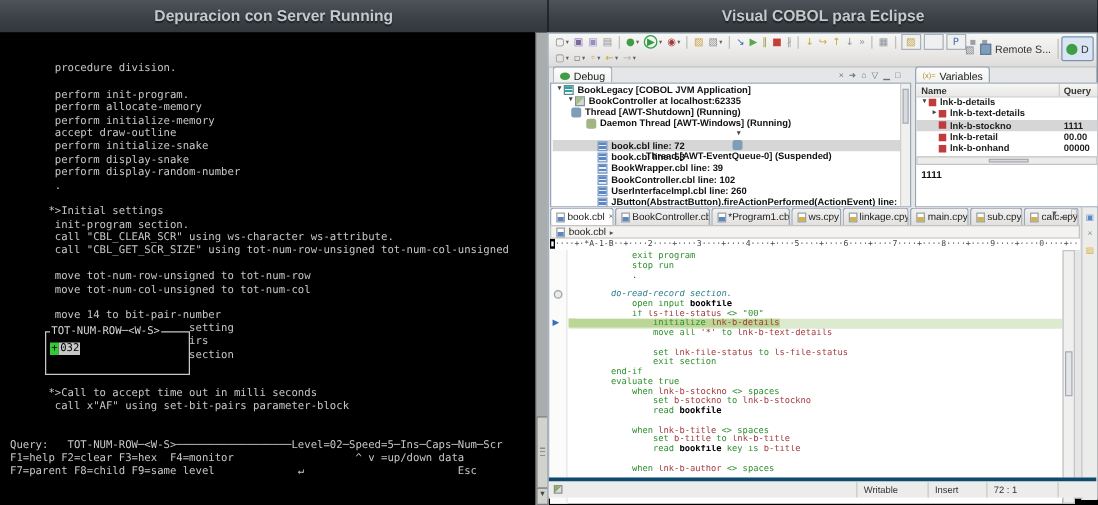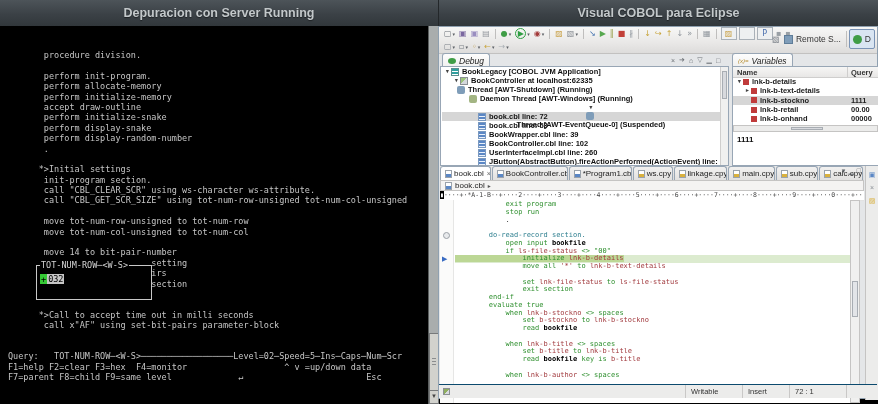--- a/index.html
+++ b/index.html
@@ -45,21 +45,21 @@
     align-items:center;justify-content:center;}
   
   #persp{position:absolute;right:2px;top:1px;height:22px;display:flex;align-items:center;}
   .pbtn{display:flex;align-items:center;height:18px;padding:0 3px;font-size:8.5px;color:#333;white-space:nowrap;}
   .pbtn .pic{width:9px;height:9px;margin-right:3px;}
   .pbtn.active{border:1px solid #7a93b5;background:#d9e5f2;border-radius:2px;overflow:hidden;max-width:26px;}
   .psep{width:1px;height:16px;background:#bfbebd;margin:0 2px;}
   
   .panel-tabbar{position:absolute;height:13px;display:flex;align-items:flex-end;}
   .ptab{display:flex;align-items:center;height:13px;padding:0 5px;background:linear-gradient(180deg,#fdfdfd,#f0f0ef);
-    border:1px solid #98a6b5;border-bottom:none;border-radius:3px 3px 0 0;font-size:8.5px;color:#1c1c1c;white-space:nowrap;font-style:italic;}
+    border:1px solid #98a6b5;border-bottom:none;border-radius:3px 3px 0 0;font-size:8.5px;color:#1c1c1c;white-space:nowrap;}
   .ptab .picn{margin-right:3px;}
   .pbody{position:absolute;background:#fff;border:1px solid #98a6b5;box-sizing:border-box;overflow:hidden;font-weight:bold;}
   .ptools{position:absolute;top:2px;display:flex;align-items:center;color:#6d7277;font-size:7px;}
   .ptools span{margin:0 2px;}
   
   #dtree{position:absolute;left:1px;top:0;right:8px;bottom:0;overflow:hidden;}
   .trow{height:9px;line-height:9px;display:flex;align-items:center;white-space:nowrap;font-size:7.5px;color:#111;}
   .trow.sel{background:#d6d6d6;}
   .texp{width:7px;font-size:5.5px;color:#444;text-align:center;flex:0 0 7px;}
   .ticn{width:8px;height:8px;flex:0 0 8px;margin-right:3px;}
@@ -102,31 +102,31 @@
   #crumb .car{font-size:6px;color:#555;margin-left:3px;}
   #ruler{position:absolute;left:1px;top:164px;width:424px;height:9px;background:#fff;border-bottom:1px solid #e2e2e2;
     font-family:"DejaVu Sans Mono",monospace;font-size:6.5px;line-height:8px;color:#444;white-space:pre;overflow:hidden;}
   #ruler .cur{background:#000;color:#fff;}
   #edbody{position:absolute;left:1px;top:173px;width:410px;height:203px;background:#fff;overflow:hidden;}
   #gutter{position:absolute;left:0;top:0;bottom:0;width:13px;background:#fbfbfa;border-right:1px solid #e6e6e5;}
   #code{position:absolute;left:15px;top:1px;right:0;font-family:"DejaVu Sans Mono",monospace;font-size:7px;}
   .cl{height:7.75px;line-height:7.75px;white-space:pre;overflow:hidden;}
   .cl.cur{background:#dcebcf;}
   .cl.cur .ct{background:#bcd795;}
-  .c-k{color:#2e8f2e;} .c-v{color:#a23b3f;} .c-s{color:#2e7f8f;} .c-p{color:#333;} .c-b{color:#000;font-weight:bold;}
+  .c-k{color:#2e8f2e;} .c-v{color:#a23b3f;} .c-s{color:#2e7f8f;font-style:italic;} .c-p{color:#333;} .c-b{color:#000;font-weight:bold;}
   #ipointer{position:absolute;left:2px;top:55px;color:#3a6cc3;font-size:7px;line-height:7px;}
   #bpdot{position:absolute;left:3px;top:32px;width:5px;height:5px;border:1px solid #9aa0a6;border-radius:50%;background:#e8eaec;}
   #curchip{position:absolute;left:15px;top:55px;width:6px;height:7px;background:#7fae4f;}
   #edvscroll{position:absolute;left:411px;top:173px;width:10px;height:203px;background:#f0f0ef;border:1px solid #c5c4c3;box-sizing:border-box;}
   #edvthumb{position:absolute;left:1px;right:1px;top:80px;height:34px;background:#e3e5e8;border:1px solid #a8adb3;}
   
   #rstrip{position:absolute;left:426px;top:139px;width:12px;height:234px;background:#ececeb;border-left:1px solid #c5c4c3;}
   #rstrip .ri{display:block;width:8px;height:8px;margin:5px auto 0 auto;font-size:7px;line-height:8px;text-align:center;}
   
-  #statusbar{position:absolute;left:0;bottom:0;width:438px;height:13px;background:#ececeb;border-top:1px solid #0c4a6e;
+  #statusbar{position:absolute;left:0;bottom:0;width:438px;height:13px;background:#ececeb;border-top:3px solid #0c4a6e;
     font-size:7.5px;color:#333;}
   #statusbar .cell{position:absolute;top:0;bottom:0;border-left:1px solid #c9c8c7;padding:2px 0 0 5px;}
   #stic{position:absolute;left:4px;top:3px;width:7px;height:7px;background:linear-gradient(135deg,#8fae5f 50%,#d8dade 50%);border:1px solid #8a8f94;box-sizing:border-box;}
 </style>
 </head>
 <body>
 
 <div class="hdr" id="hdrL">
     <span>Depuracion con Server Running</span>
   </div>

